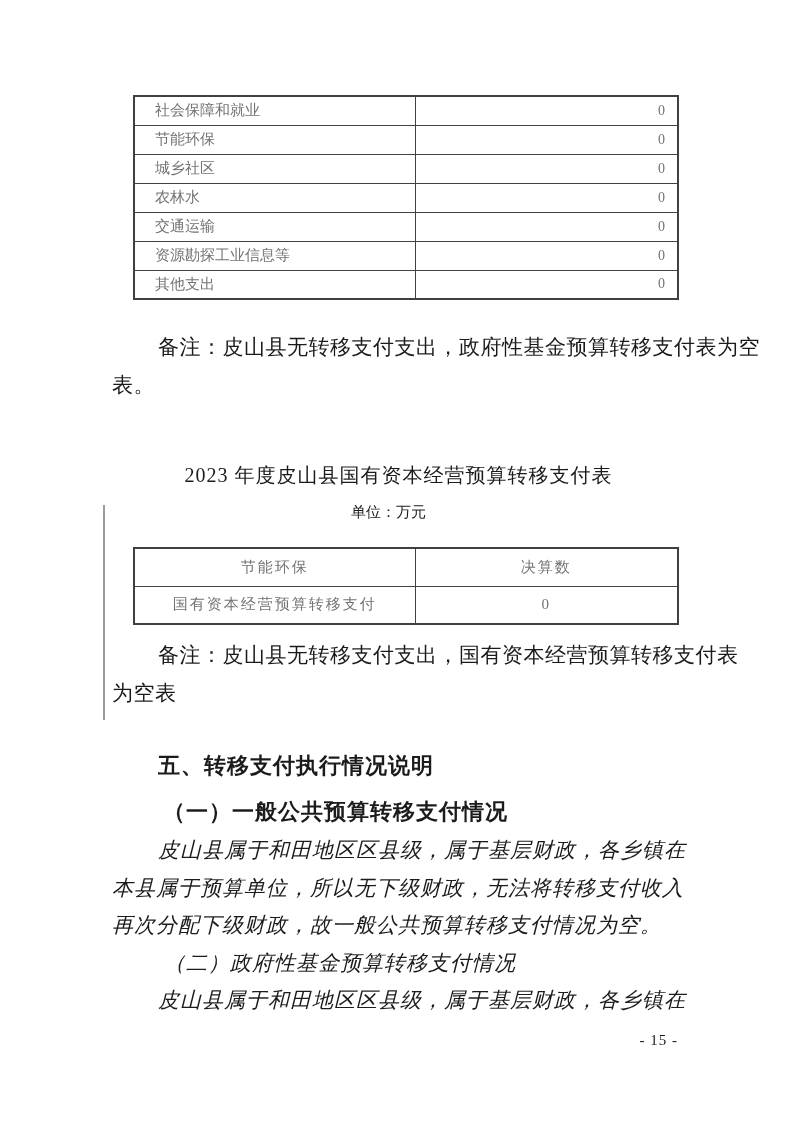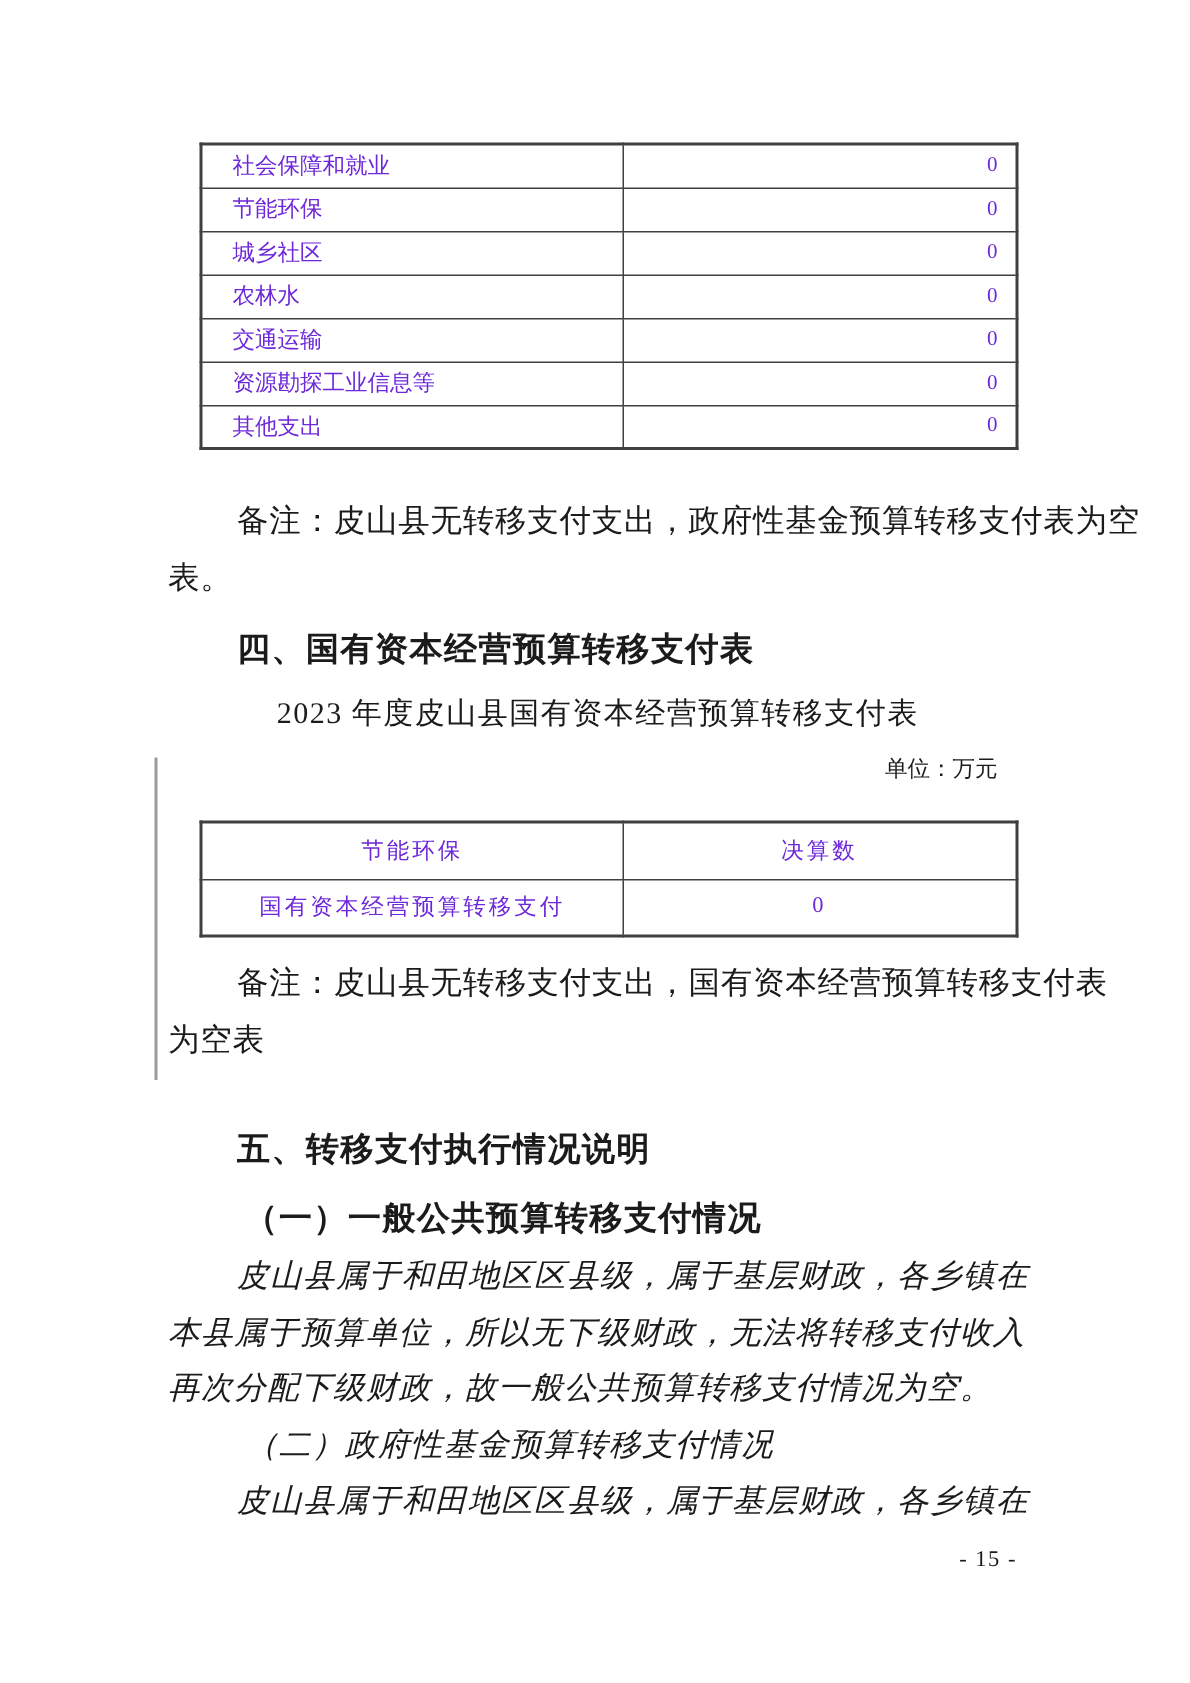--- a/index.html
+++ b/index.html
@@ -27,21 +27,21 @@
     position: absolute;
     left: 133px;
     width: 546px;
     border-collapse: collapse;
     table-layout: fixed;
   }
   table.doc-table td, table.doc-table th {
     border: 1px solid #404040;
     font-weight: normal;
     font-size: 15px;
-    color: #6d28d9;
+    color: #737373;
     overflow: hidden;
     white-space: nowrap;
   }
   table.doc-table { border: 2px solid #404040; }
 
   #fund-table { top: 95px; }
   #fund-table td { height: 29px; }
   #fund-table td.label { padding-left: 20px; text-align: left; }
   #fund-table td.value { padding-right: 12px; text-align: right; font-size: 14px; }
   #fund-table col.c1 { width: 281px; }
@@ -81,21 +81,21 @@
     width: 573px;
     text-align: center;
     font-size: 20px;
     letter-spacing: 1px;
     white-space: nowrap;
   }
   .unit-label {
     position: absolute;
     left: 112px; top: 503px;
     width: 569px;
-    text-align: right;
+    text-align: center;
     padding-right: 16px;
     font-size: 15px;
   }
 
   .body-para {
     position: absolute;
     left: 112px; top: 832px;
     width: 578px;
     font-size: 21px;
     line-height: 37.5px;
@@ -157,21 +157,20 @@
         <td class="value">0</td>
       </tr>
     </tbody>
   </table>
 
   <div class="note" id="note1">
     <div class="line indent">备注：皮山县无转移支付支出，政府性基金预算转移支付表为空</div>
     <div class="line">表。</div>
   </div>
 
-  <div class="heading-bold" id="heading-4">四、国有资本经营预算转移支付表</div>
 
   <div class="table-title">2023 年度皮山县国有资本经营预算转移支付表</div>
 
   <div class="unit-label">单位：万元</div>
 
   <table class="doc-table" id="soe-table">
     <colgroup>
         <col class="c1">
         <col>
       </colgroup>

